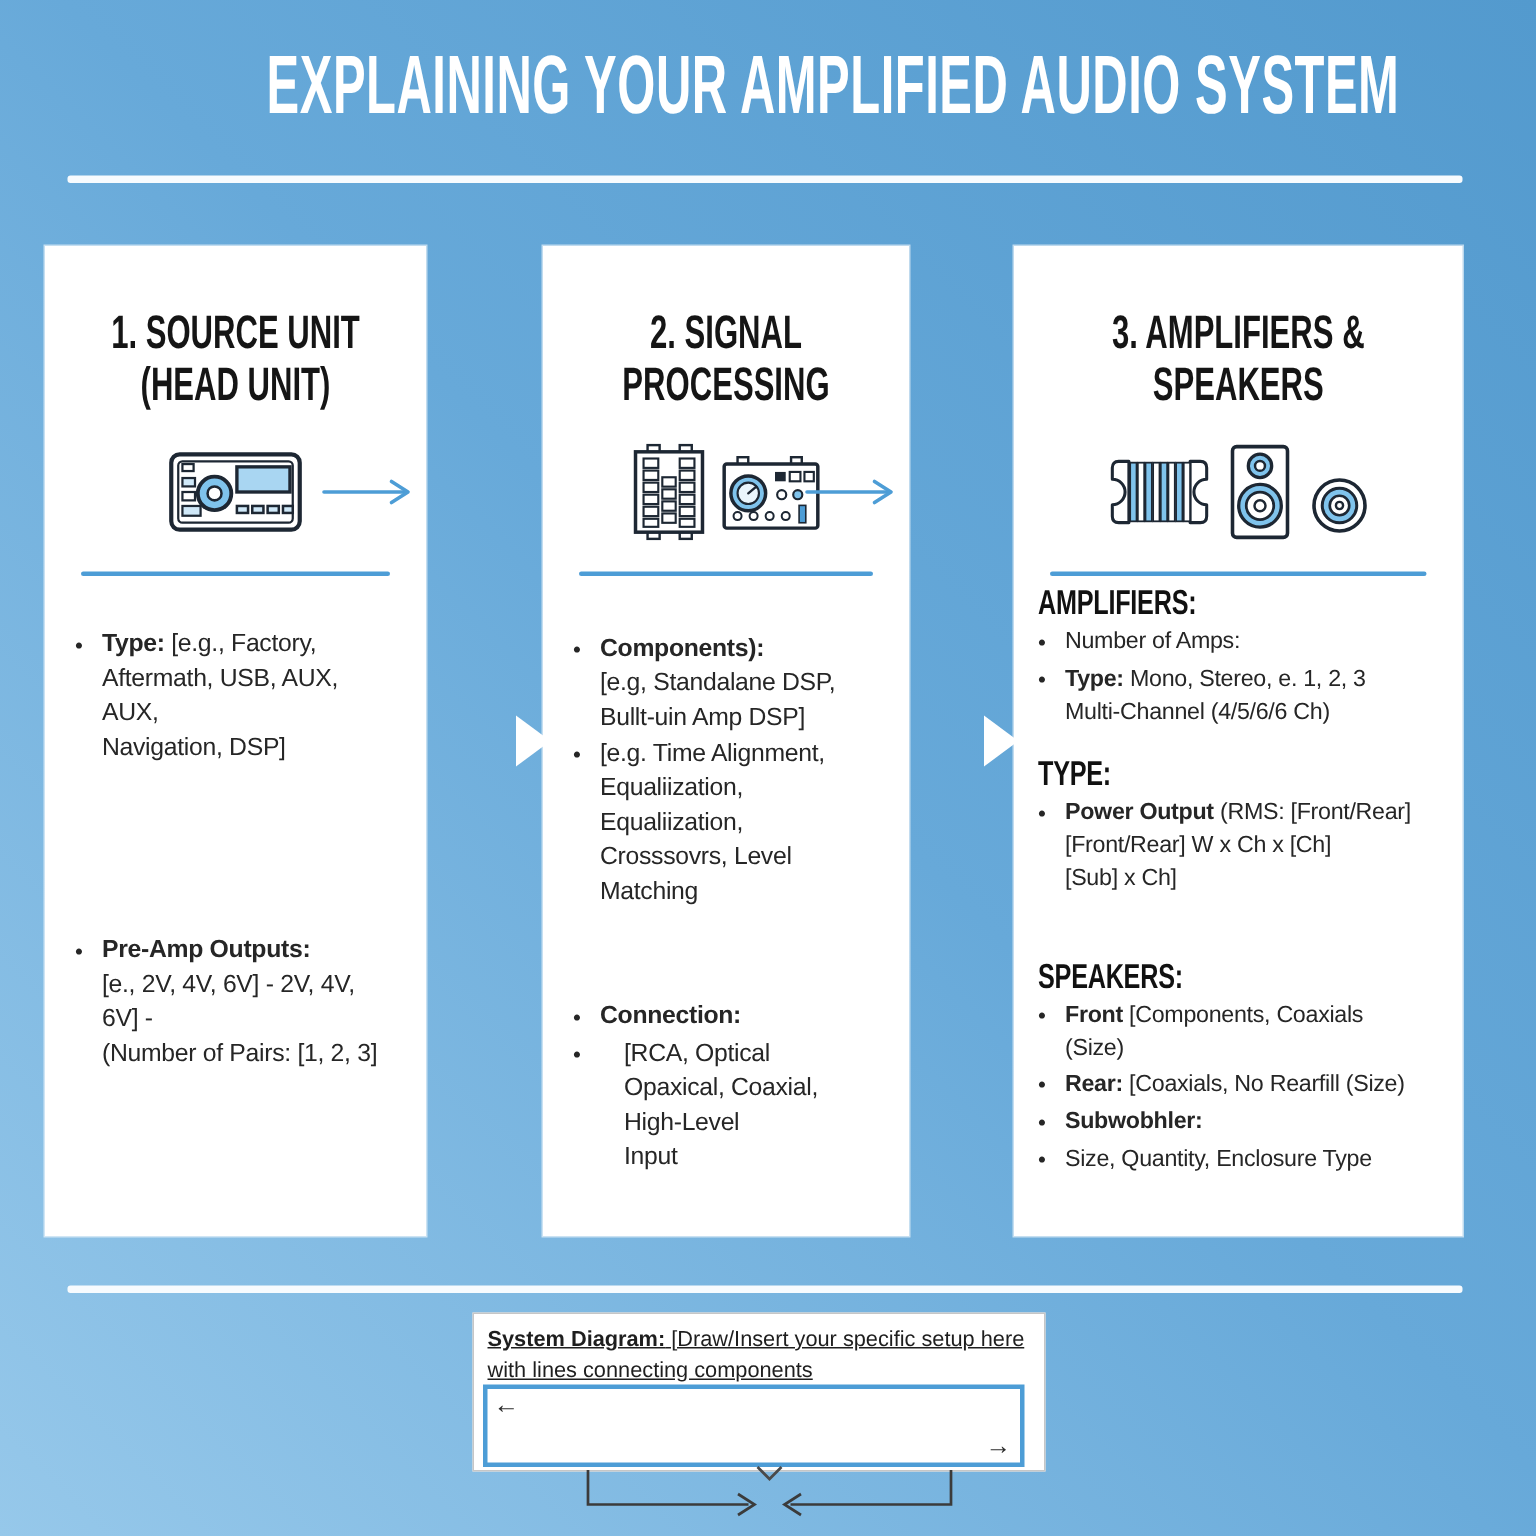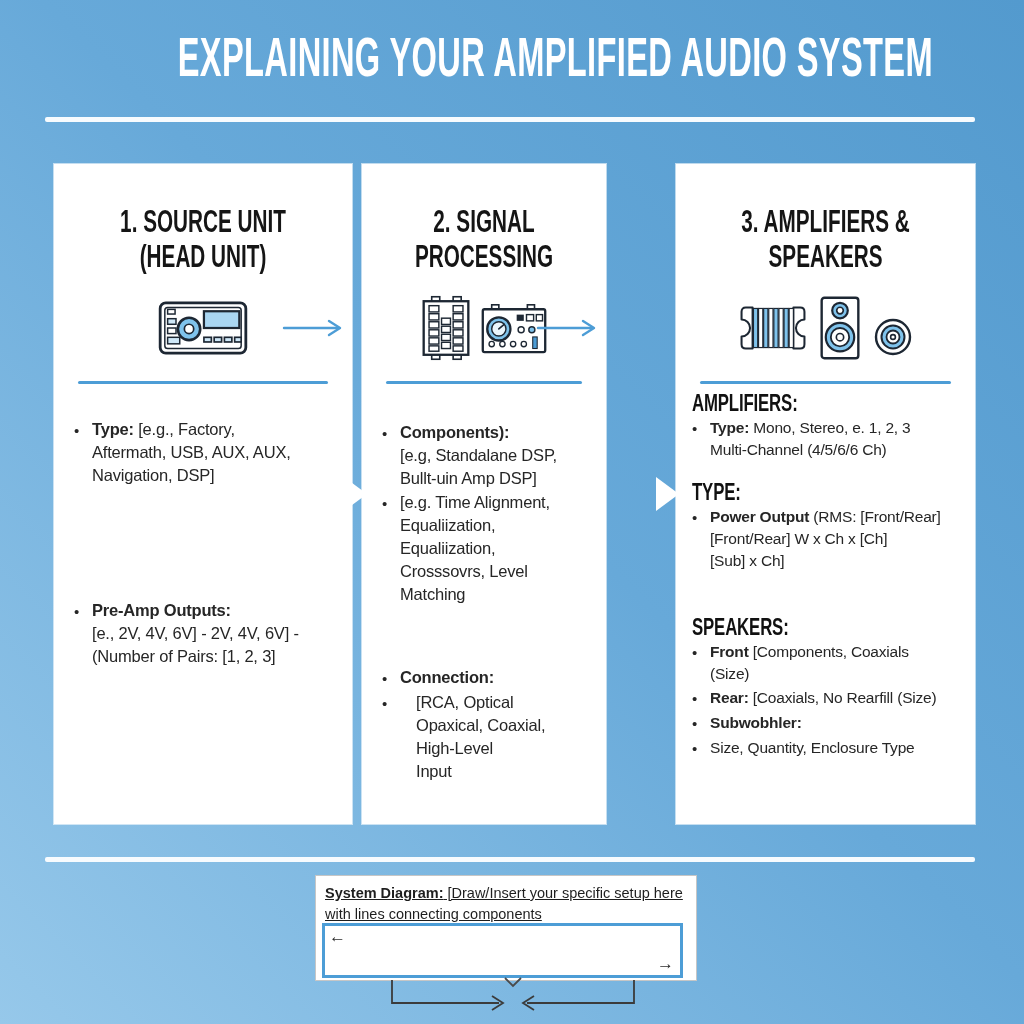--- a/index.html
+++ b/index.html
@@ -24,21 +24,21 @@
   .main-title .condensed { transform-origin:center; transform:scaleX(0.68) scaleY(1.15); }
 
   .rule { position:absolute; left:45px; width:930px; height:5px; background:#f7fbfe; border-radius:2px; }
   .rule-top { top:117px; }
   .rule-bottom { top:857px; }
 
   .card {
     position:absolute; top:164px; height:660px; background:#ffffff;
     box-shadow:0 0 0 1px rgba(255,255,255,0.6);
   }
-  .card-1 { left:54px;  width:298px; }
+  .card-1 { left:30px;  width:254px; }
   .card-2 { left:362px; width:244px; }
   .card-3 { left:676px; width:299px; }
 
   .card-title {
     margin-top:40px; text-align:center; color:#151515;
     font-size:28px; line-height:1.12; white-space:pre-line;
   }
   .card-title .condensed { transform-origin:center top; transform:scaleX(0.74) scaleY(1.12); width:100%; }
 
   .icon-row {
@@ -271,20 +271,24 @@
         <circle cx="20" cy="20" r="6.5" fill="#ffffff" stroke="#1d2733" stroke-width="1.8"></circle>
         <circle cx="20" cy="20" r="2.4" fill="#ffffff" stroke="#1d2733" stroke-width="1.6"></circle>
       </svg>
     </div>
     <div class="accent-line"></div>
     <div class="card-body">
 
       <div class="sec-heading sec-amplifiers"><span class="condensed">AMPLIFIERS:</span></div>
       <div class="bullet">
         <span class="marker"></span>
+        <span class="text"><span class="lead"></span><span>Number of Amps:</span></span>
+      </div>
+      <div class="bullet">
+        <span class="marker"></span>
         <span class="text"><span class="lead">Type:</span><span> Mono, Stereo, e. 1, 2, 3
 Multi-Channel (4/5/6/6 Ch)</span></span>
       </div>
 
       <div class="sec-heading sec-type"><span class="condensed">TYPE:</span></div>
       <div class="bullet">
         <span class="marker"></span>
         <span class="text"><span class="lead">Power Output</span><span> (RMS: [Front/Rear]
 [Front/Rear] W x Ch x [Ch]
 [Sub] x Ch]</span></span>

